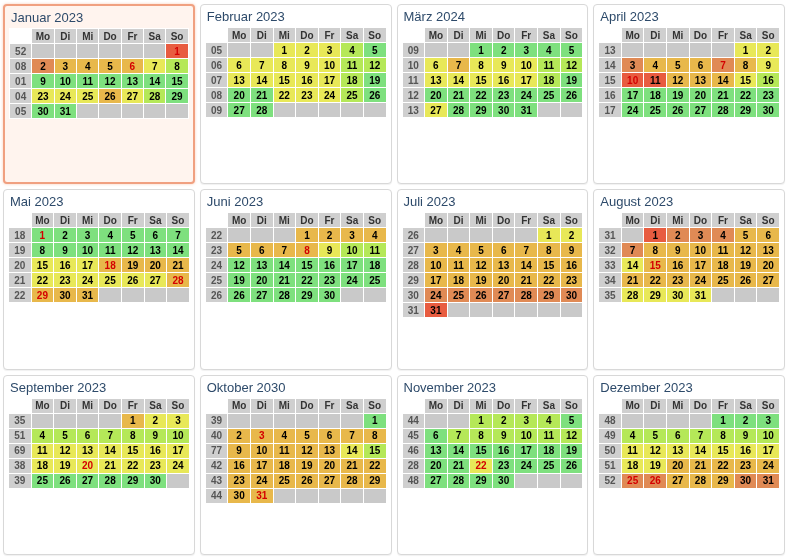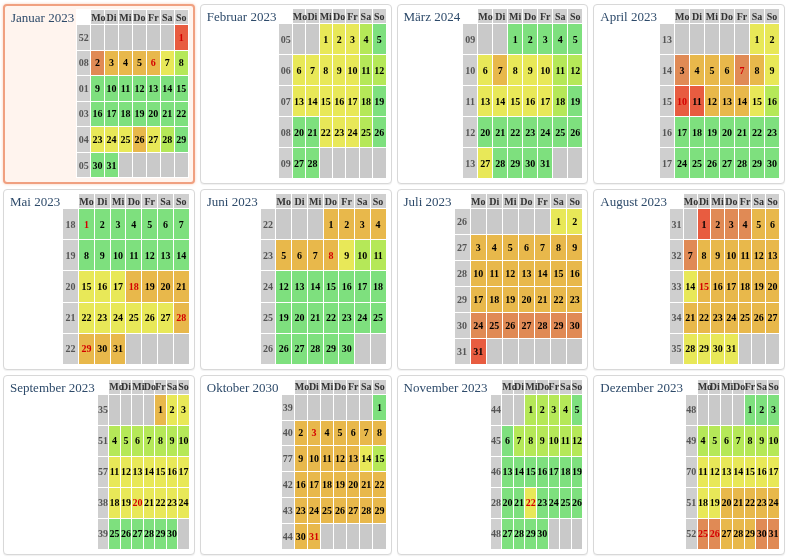--- a/index.html
+++ b/index.html
@@ -19,24 +19,23 @@
     padding: 4px 3px;
     width: 788px;
     height: 559px;
   }
   .month-card {
     border: 1px solid #d8d8d8;
     border-radius: 4px;
     background: #ffffff;
     padding: 3px 4px 4px 4px;
     display: flex;
-    flex-direction: row;
+    flex-direction: column;
     box-shadow: 0 1px 1px rgba(0,0,0,0.06);
     overflow: hidden;
-    font-family: Liberation Serif, serif;
   }
   .month-card.highlight {
     border: 2px solid #f0a080;
     background: #fff4ee;
     box-shadow: 0 0 3px rgba(240,140,90,0.45);
   }
   .month-title {
     font-size: 13px;
     color: #2d4a6a;
     padding: 1px 2px 3px 2px;
@@ -115,30 +114,20 @@
             <td class="wk">01</td>
             <td class="d" style="background: rgb(126, 224, 126);">9</td>
             <td class="d" style="background: rgb(126, 224, 126);">10</td>
             <td class="d" style="background: rgb(126, 224, 126);">11</td>
             <td class="d" style="background: rgb(126, 224, 126);">12</td>
             <td class="d" style="background: rgb(126, 224, 126);">13</td>
             <td class="d" style="background: rgb(126, 224, 126);">14</td>
             <td class="d" style="background: rgb(126, 224, 126);">15</td>
           </tr>
           <tr>
-            <td class="wk">03</td>
-            <td class="d" style="background: rgb(126, 224, 126);">16</td>
-            <td class="d" style="background: rgb(126, 224, 126);">17</td>
-            <td class="d" style="background: rgb(126, 224, 126);">18</td>
-            <td class="d" style="background: rgb(126, 224, 126);">19</td>
-            <td class="d" style="background: rgb(126, 224, 126);">20</td>
-            <td class="d" style="background: rgb(126, 224, 126);">21</td>
-            <td class="d" style="background: rgb(126, 224, 126);">22</td>
-          </tr>
-          <tr>
             <td class="wk">04</td>
             <td class="d" style="background: rgb(232, 232, 88);">23</td>
             <td class="d" style="background: rgb(232, 232, 88);">24</td>
             <td class="d" style="background: rgb(232, 232, 88);">25</td>
             <td class="d" style="background: rgb(232, 184, 75);">26</td>
             <td class="d" style="background: rgb(232, 232, 88);">27</td>
             <td class="d" style="background: rgb(181, 232, 88);">28</td>
             <td class="d" style="background: rgb(126, 224, 126);">29</td>
           </tr>
           <tr>
@@ -677,21 +666,21 @@
             <td class="wk">51</td>
             <td class="d" style="background: rgb(181, 232, 88);">4</td>
             <td class="d" style="background: rgb(181, 232, 88);">5</td>
             <td class="d" style="background: rgb(181, 232, 88);">6</td>
             <td class="d" style="background: rgb(181, 232, 88);">7</td>
             <td class="d" style="background: rgb(181, 232, 88);">8</td>
             <td class="d" style="background: rgb(181, 232, 88);">9</td>
             <td class="d" style="background: rgb(181, 232, 88);">10</td>
           </tr>
           <tr>
-            <td class="wk">57</td>
+            <td class="wk">69</td>
             <td class="d" style="background: rgb(232, 232, 88);">11</td>
             <td class="d" style="background: rgb(232, 232, 88);">12</td>
             <td class="d" style="background: rgb(232, 232, 88);">13</td>
             <td class="d" style="background: rgb(232, 232, 88);">14</td>
             <td class="d" style="background: rgb(232, 232, 88);">15</td>
             <td class="d" style="background: rgb(232, 232, 88);">16</td>
             <td class="d" style="background: rgb(232, 232, 88);">17</td>
           </tr>
           <tr>
             <td class="wk">38</td>
@@ -894,21 +883,21 @@
             <td class="wk">49</td>
             <td class="d" style="background: rgb(181, 232, 88);">4</td>
             <td class="d" style="background: rgb(181, 232, 88);">5</td>
             <td class="d" style="background: rgb(181, 232, 88);">6</td>
             <td class="d" style="background: rgb(181, 232, 88);">7</td>
             <td class="d" style="background: rgb(181, 232, 88);">8</td>
             <td class="d" style="background: rgb(181, 232, 88);">9</td>
             <td class="d" style="background: rgb(181, 232, 88);">10</td>
           </tr>
           <tr>
-            <td class="wk">70</td>
+            <td class="wk">50</td>
             <td class="d" style="background: rgb(232, 232, 88);">11</td>
             <td class="d" style="background: rgb(232, 232, 88);">12</td>
             <td class="d" style="background: rgb(232, 232, 88);">13</td>
             <td class="d" style="background: rgb(232, 232, 88);">14</td>
             <td class="d" style="background: rgb(232, 232, 88);">15</td>
             <td class="d" style="background: rgb(232, 232, 88);">16</td>
             <td class="d" style="background: rgb(232, 232, 88);">17</td>
           </tr>
           <tr>
             <td class="wk">51</td>

